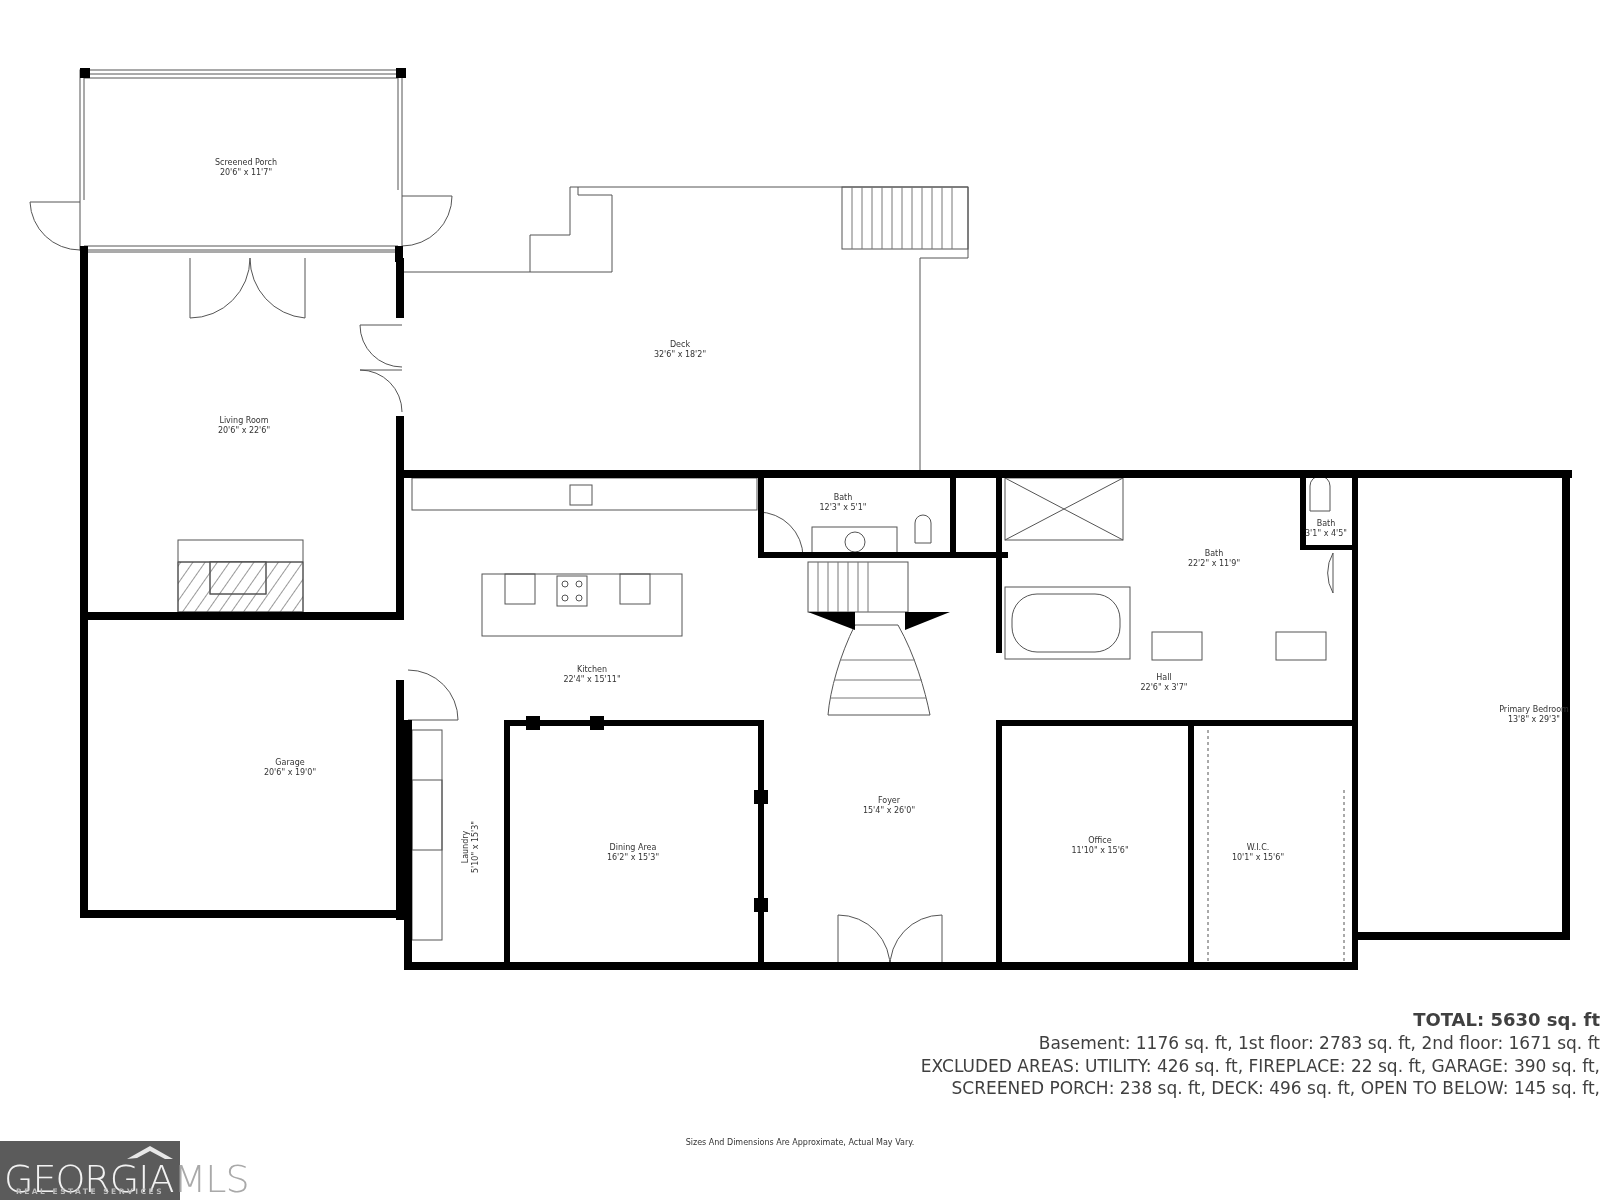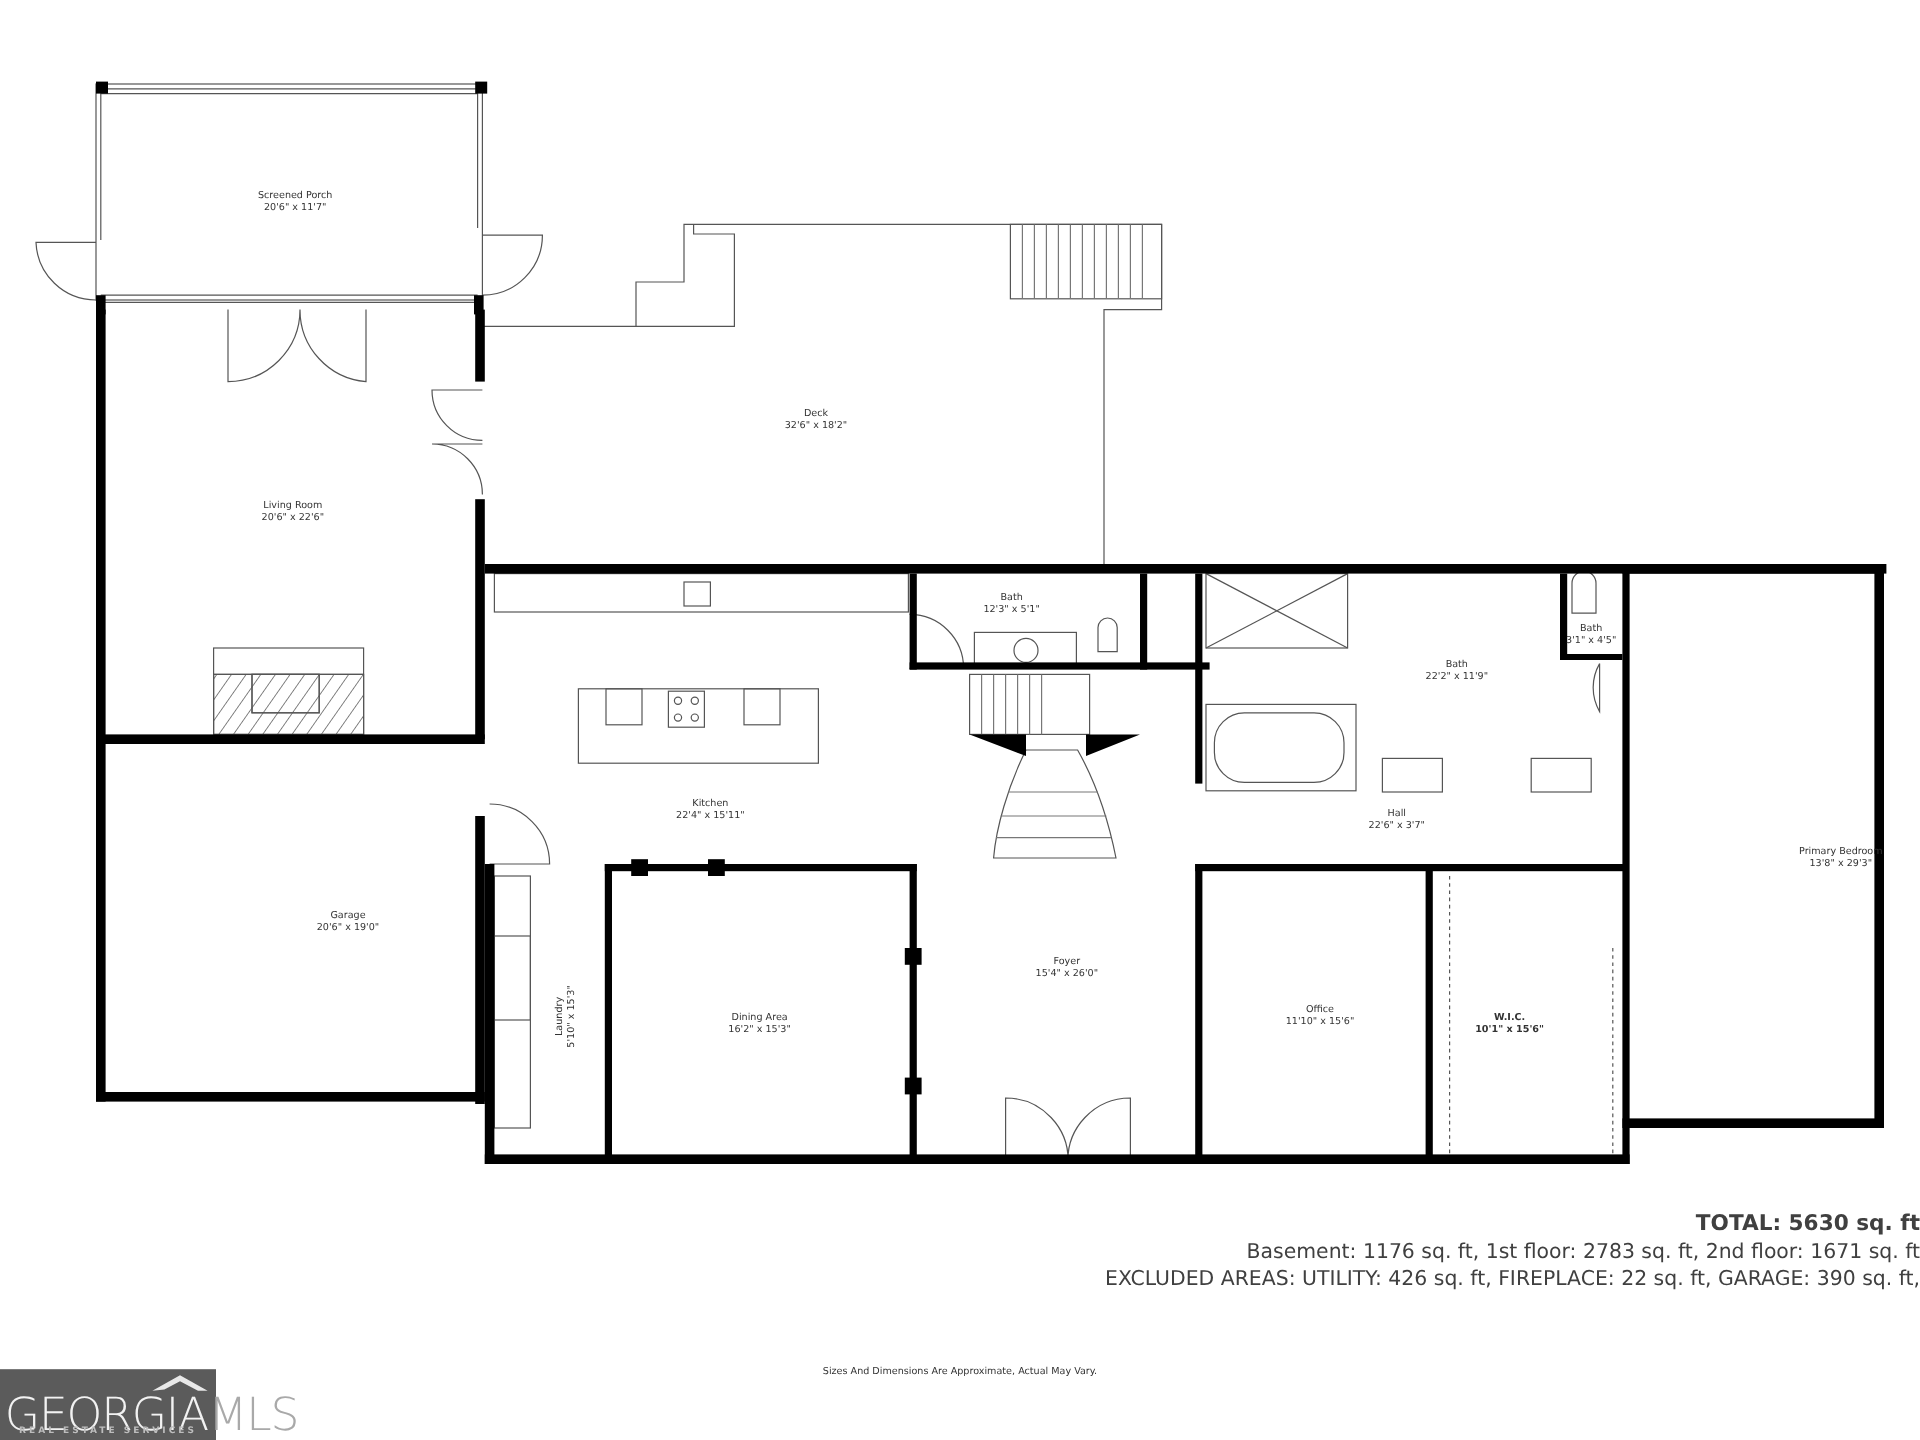--- a/index.html
+++ b/index.html
@@ -208,29 +208,30 @@
     <div>16'2" x 15'3"</div>
   </div>
 <div class="room-label" style="left:889px;top:796px;">
     <div>Foyer</div>
     <div>15'4" x 26'0"</div>
   </div>
 <div class="room-label" style="left:1100px;top:836px;">
     <div>Office</div>
     <div>11'10" x 15'6"</div>
   </div>
-<div class="room-label" style="left:1258px;top:843px;font-weight:bold;">
+<div class="room-label" style="left:1258px;top:843px;">
     <div>W.I.C.</div>
     <div>10'1" x 15'6"</div>
   </div>
 
 <div id="summary">
   <div class="total">TOTAL: 5630 sq. ft</div>
   <div class="line">Basement: 1176 sq. ft, 1st floor: 2783 sq. ft, 2nd floor: 1671 sq. ft</div>
   <div class="line">EXCLUDED AREAS: UTILITY: 426 sq. ft, FIREPLACE: 22 sq. ft, GARAGE: 390 sq. ft,</div>
+  <div class="line">SCREENED PORCH: 238 sq. ft, DECK: 496 sq. ft, OPEN TO BELOW: 145 sq. ft,</div>
 </div>
 <div id="disclaimer">Sizes And Dimensions Are Approximate, Actual May Vary.</div>
 
 <div id="logo">
   <svg style="position:absolute;left:125px;top:3px;" width="50" height="16" viewBox="0 0 50 16">
       <path d="M2 15 L25 2 L48 15 L40 15 L25 7 L12 14 Z" fill="#e8e8e8"></path>
     </svg>
   <div class="brand"><span>GEORGIA</span><span class="mls">MLS</span></div>
   <div class="sub">REAL ESTATE SERVICES</div>
 </div>

